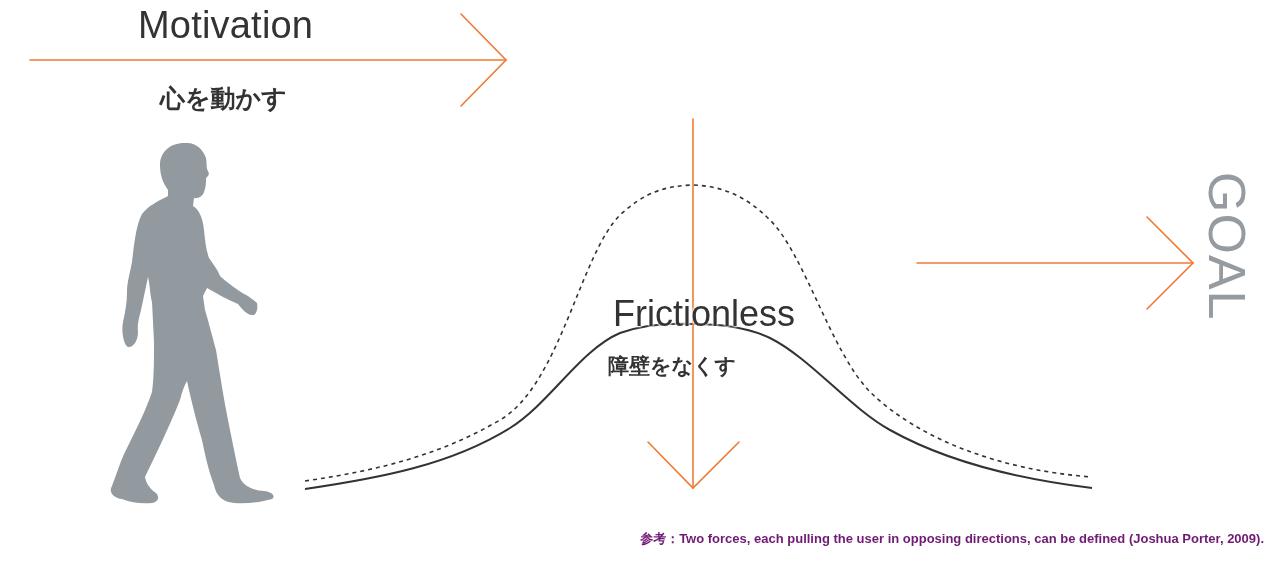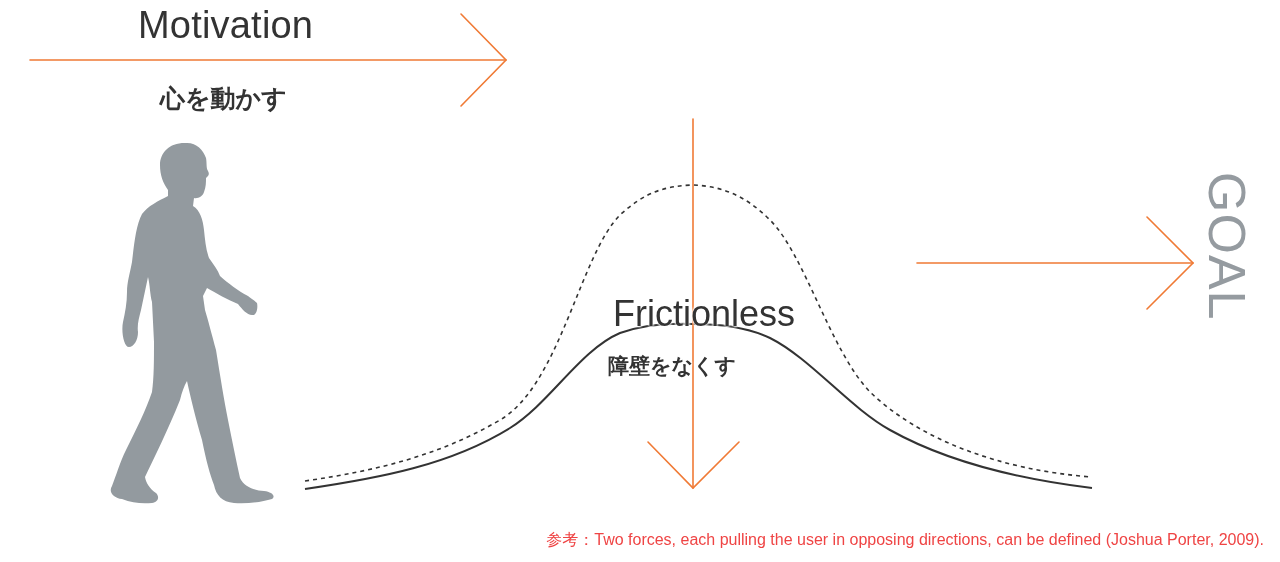--- a/index.html
+++ b/index.html
@@ -64,24 +64,25 @@
       font-size: 52px;
       color: #959ba0;
       letter-spacing: 1px;
       font-family: "Liberation Sans", "DejaVu Sans", sans-serif;
       white-space: nowrap;
     }
     .caption {
       position: absolute;
       right: 16px;
       top: 530px;
-      font-size: 16px;
-      color: #ef4444;
+      font-size: 13px;
+      color: #701a75;
       white-space: nowrap;
       font-family: "Liberation Sans", "DejaVu Sans", sans-serif;
+      font-weight: bold;
     }
   </style>
 </head>
 <body>
 
 <svg class="canvas" width="1280" height="562" viewBox="0 0 1280 562" xmlns="http://www.w3.org/2000/svg">
 
   <g stroke="#f07a35" stroke-width="1.6" fill="none" stroke-linecap="round">
     <line x1="30" y1="60" x2="506" y2="60"></line>
     <polyline points="461,14 506,60 461,106"></polyline>

